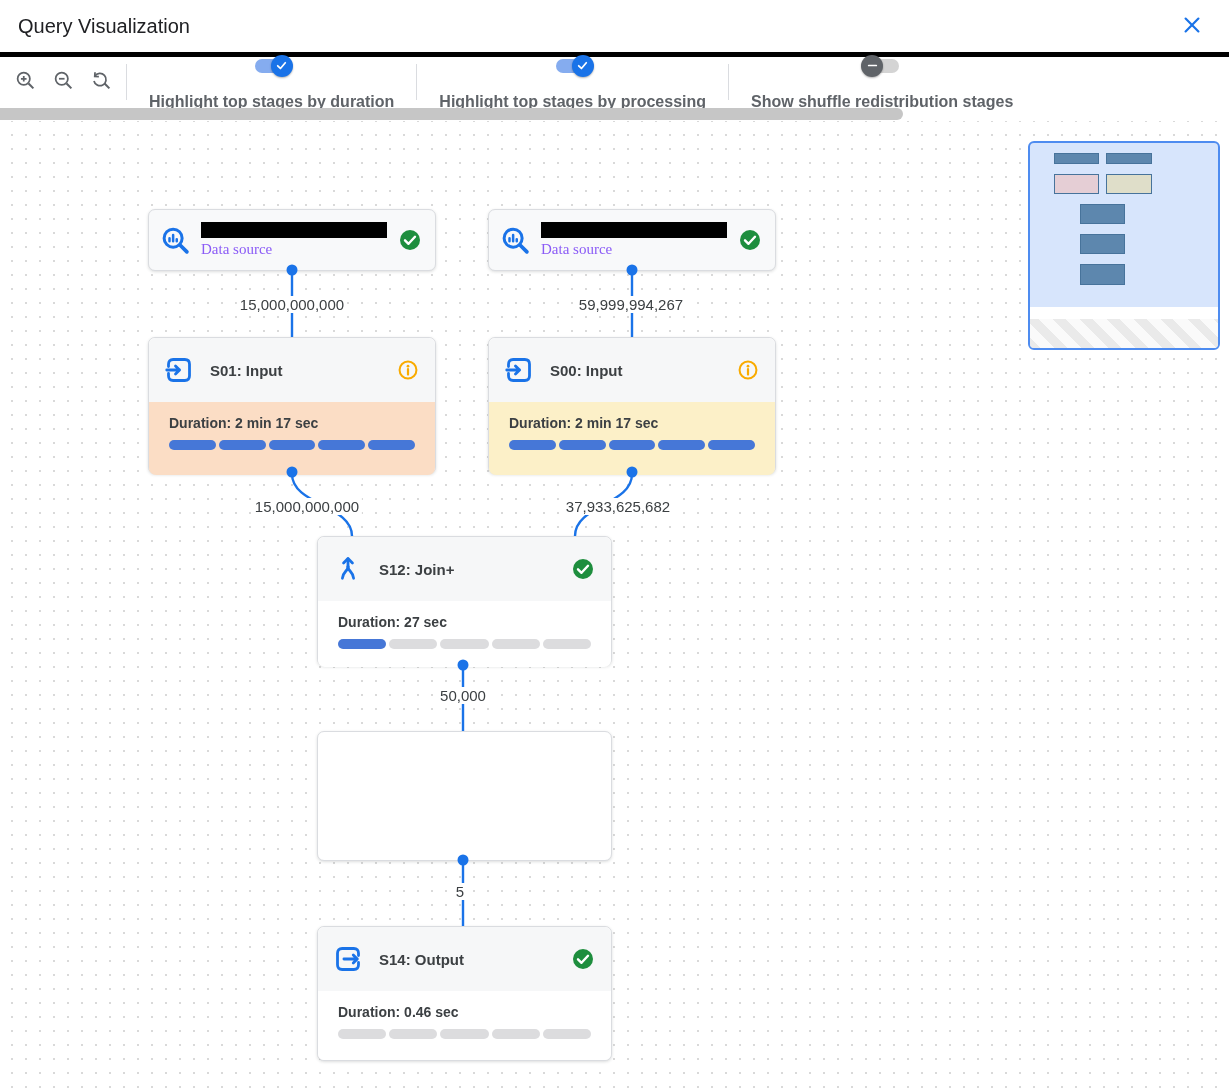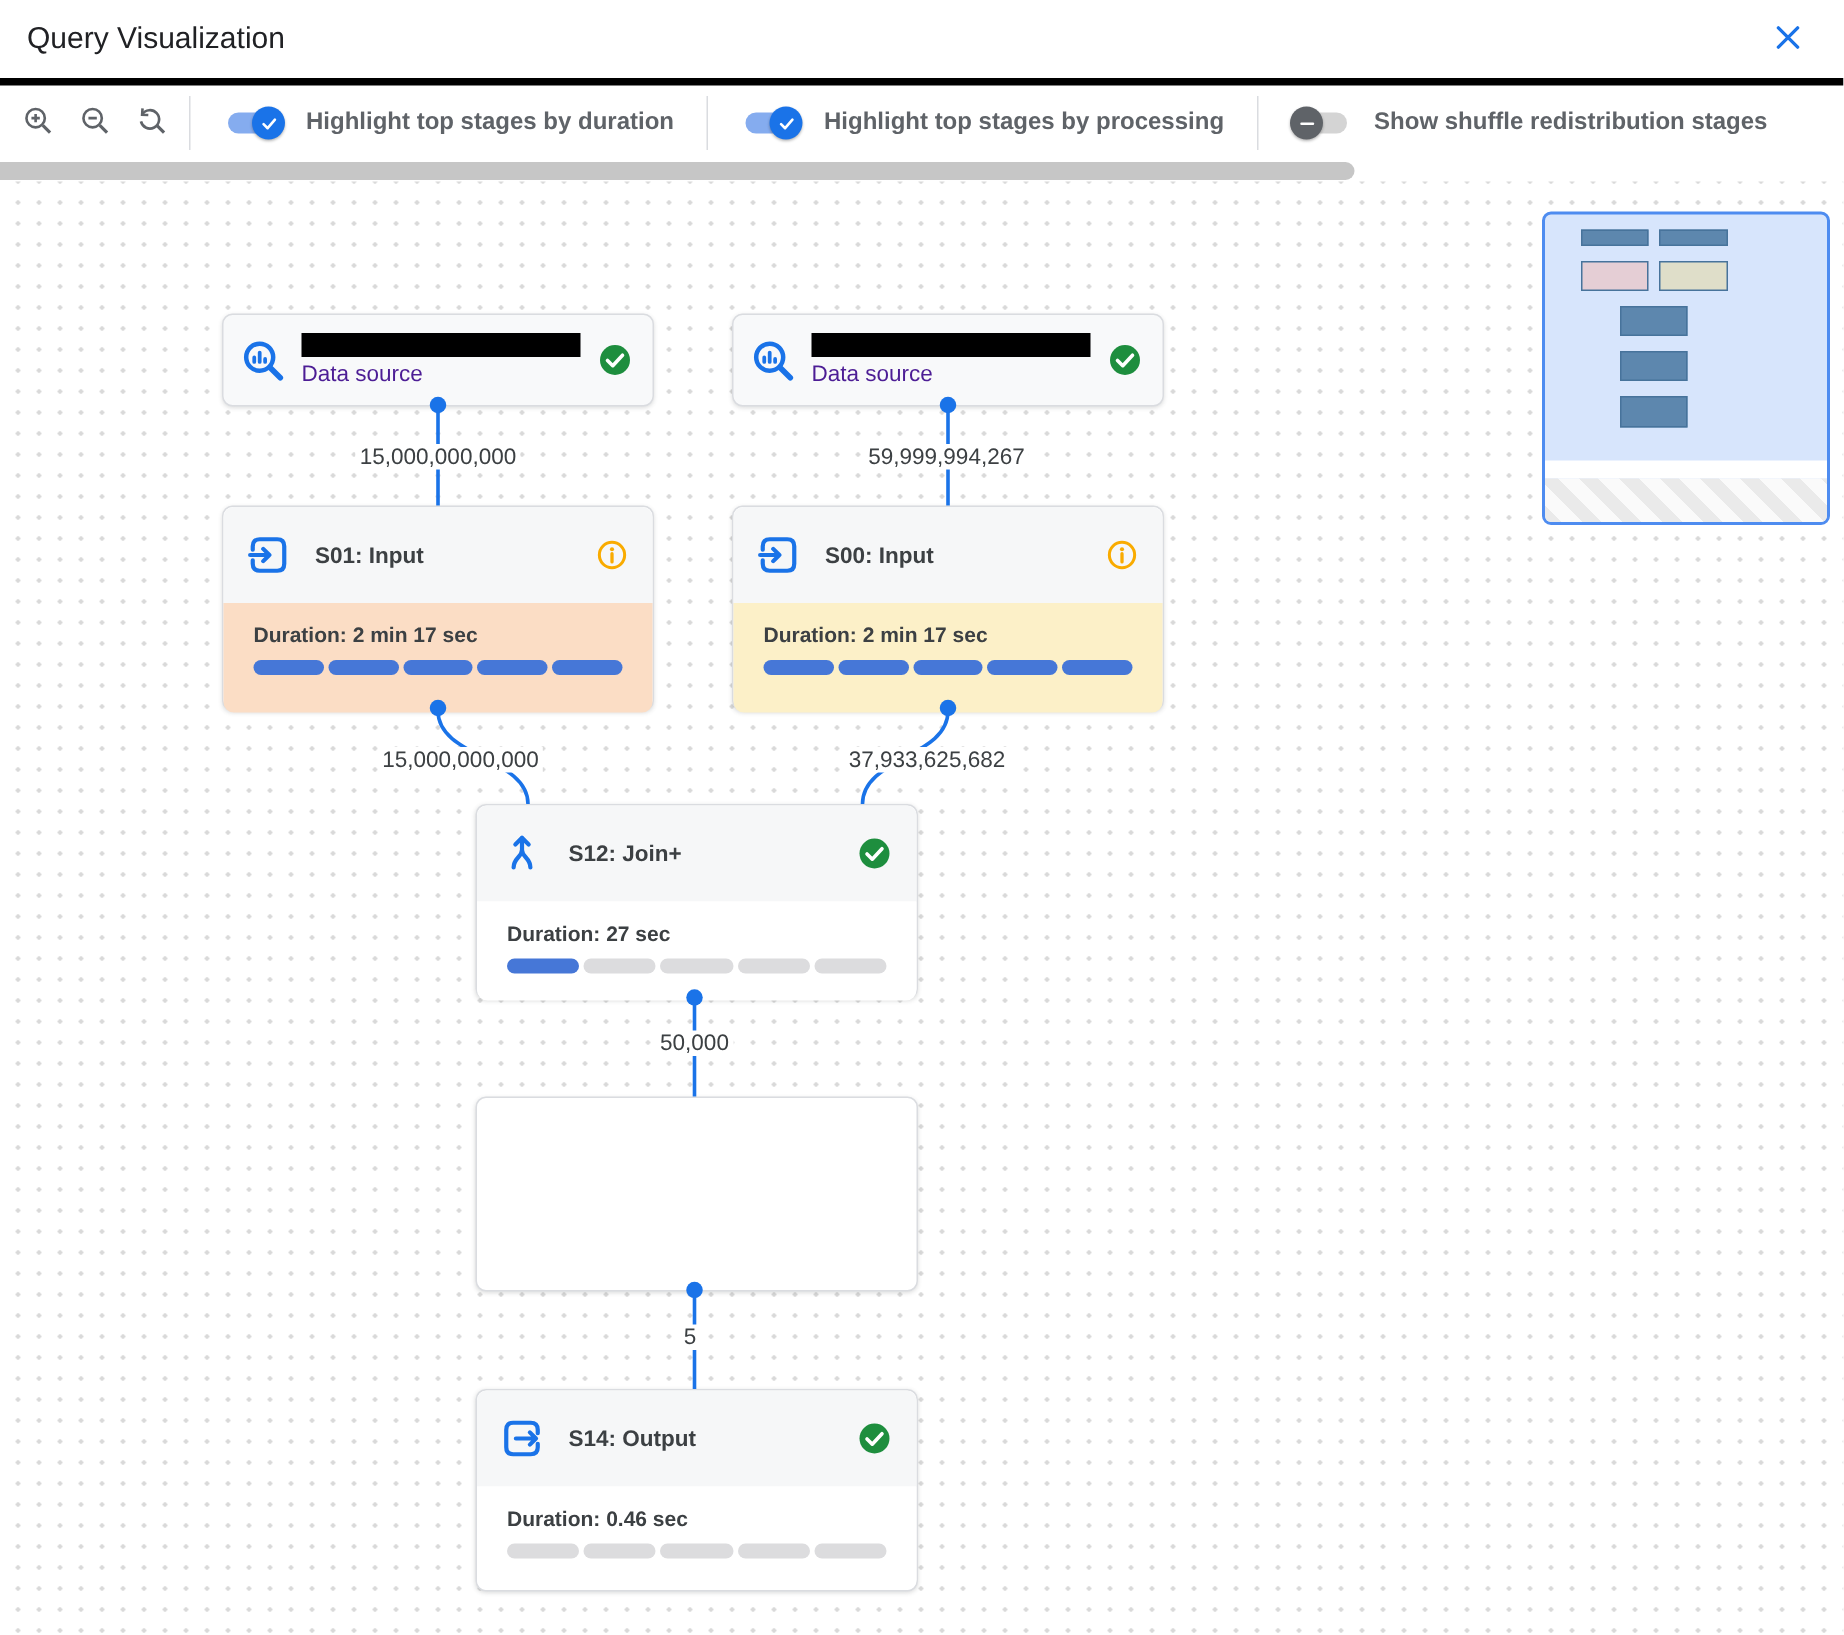--- a/index.html
+++ b/index.html
@@ -12,21 +12,21 @@
   .app-header{
     height:57px;display:flex;align-items:center;justify-content:space-between;
     padding:0 22px 0 18px;border-bottom:5px solid #000000;box-sizing:border-box;
   }
   .app-title{font-size:20px;color:#202124;}
   .close-btn{width:30px;height:30px;display:flex;align-items:center;justify-content:center;cursor:pointer;background:none;border:none;padding:0;}
   
   .toolbar{height:50px;display:flex;align-items:center;box-sizing:border-box;padding-left:6px;}
   .tool-icon-btn{width:38px;height:38px;display:flex;align-items:center;justify-content:center;background:none;border:none;cursor:pointer;color:#5f6368;padding:0;}
   .vdivider{width:1px;height:36px;background:#dadce0;margin:0 6px;}
-  .toggle-group{display:flex;align-items:center;gap:15px;padding:0 16px;}
+  .toggle-group{display:flex;align-items:center;gap:15px;padding:0 16px;flex-direction:column;}
   .toggle{width:40px;height:24px;position:relative;cursor:pointer;flex:none;}
   .toggle .track{position:absolute;left:3px;right:3px;top:5px;height:14px;border-radius:7px;}
   .toggle.on  .track{background:#85acef;}
   .toggle.off .track{background:#d4d4d4;}
   .toggle .thumb{position:absolute;top:1px;width:22px;height:22px;border-radius:50%;display:flex;align-items:center;justify-content:center;box-shadow:0 1px 2px rgba(0,0,0,.3);}
   .toggle.on  .thumb{right:-1px;background:#1a73e8;}
   .toggle.off .thumb{left:-1px;background:#5f6368;}
   .toggle .glyph-check,.toggle .glyph-minus{display:none;line-height:0;}
   .toggle.on  .glyph-check{display:block;}
   .toggle.off .glyph-minus{display:block;}
@@ -41,21 +41,21 @@
     background-size:14px 14px;background-position:5px 7px;
   }
   .edge-layer{position:absolute;left:0;top:0;z-index:3;pointer-events:none;}
   .node-card{
     position:absolute;background:#fff;border:1px solid #dadce0;border-radius:7px;
     box-shadow:0 1px 3px rgba(60,64,67,.18);box-sizing:border-box;z-index:2;cursor:pointer;
   }
   .ds-card{background:#f8f9fa;display:flex;align-items:center;padding:0 13px 0 11px;gap:11px;}
   .ds-main{flex:1;}
   .redacted{height:16px;background:#000;width:186px;margin-bottom:3px;}
-  .ds-sub{color:#4c1d95;font-size:15px;}
+  .ds-sub{color:#8b5cf6;font-size:15px;font-family:Liberation Serif, serif;}
   .stage-header{height:64px;display:flex;align-items:center;padding:0 16px 0 16px;gap:17px;background:#f6f7f8;border-radius:7px 7px 0 0;}
   .stage-title{flex:1;font-size:15px;font-weight:700;color:#3c4043;}
   .stage-body{padding:13px 20px 0;border-radius:0 0 7px 7px;box-sizing:border-box;}
   .duration{font-size:14px;font-weight:700;color:#3c4043;margin-bottom:9px;}
   .pbar{display:flex;gap:3px;height:10px;}
   .pseg{flex:1;border-radius:5px;}
   .edge-label{
     position:absolute;transform:translateX(-50%);z-index:4;
     font-size:15px;color:#3c4043;background:#fff;padding:0 3px;white-space:nowrap;line-height:17px;
   }

